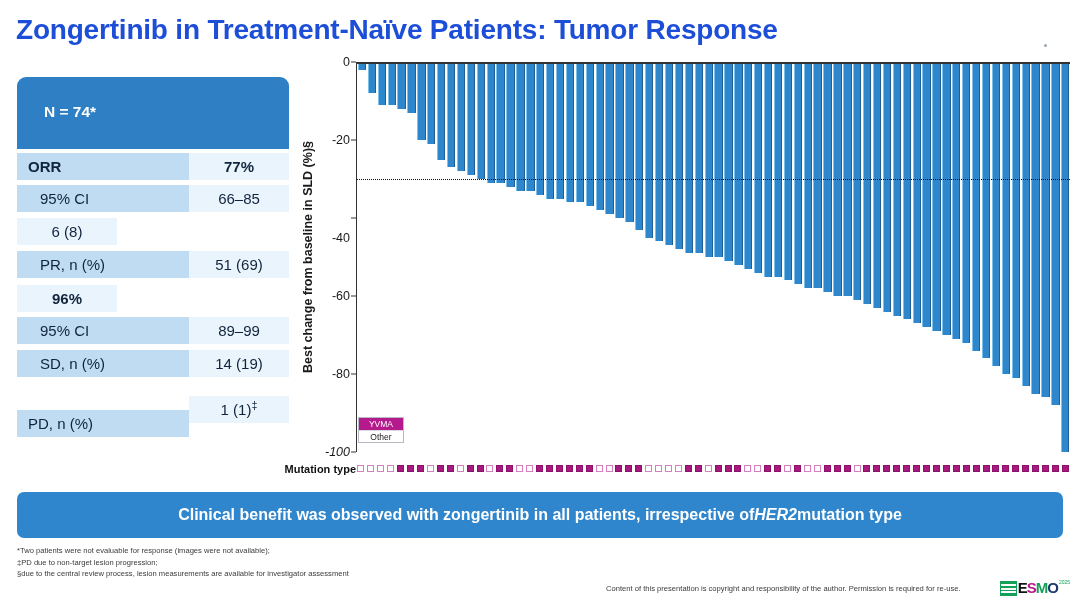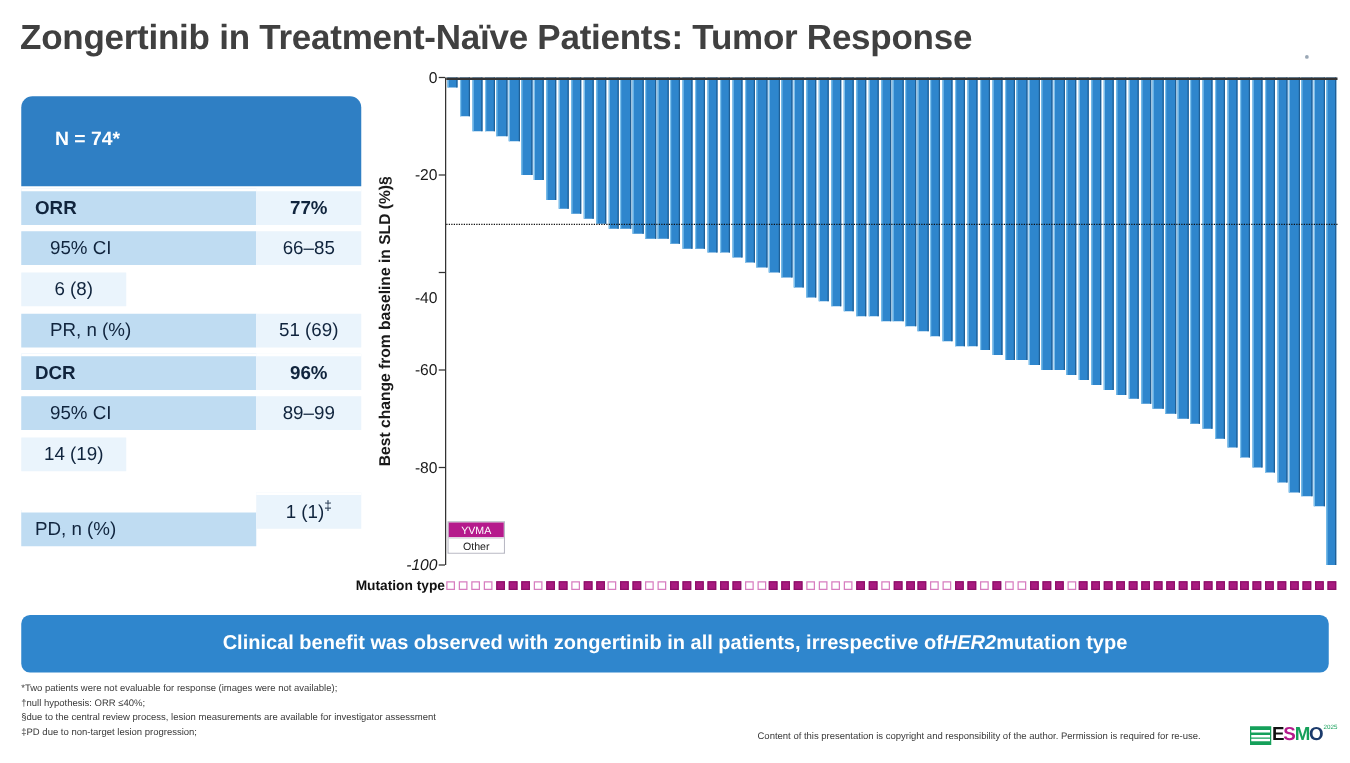--- a/index.html
+++ b/index.html
@@ -16,21 +16,21 @@
     background: #ffffff;
   }
 
   
   #title {
     position: absolute;
     left: 16px; top: 14px;
     width: 1050px;
     font-size: 28px;
     font-weight: bold;
-    color: #404040;
+    color: #1d4ed8;
     letter-spacing: -0.2px;
     white-space: nowrap;
   }
   #dot-mark {
     position: absolute;
     left: 1044px; top: 44px;
     width: 3px; height: 3px;
     background: #9aa7b5;
     border-radius: 50%;
   }
@@ -68,21 +68,21 @@
     min-height: 33px;
     align-items: center;
   }
   .row .c-label {
     flex: 1 1 auto;
     padding: 5px 6px 5px 11px;
     background: #bfdcf2;
   }
   .row .c-val {
     flex: 0 0 auto;
-    width: 84px;
+    width: 100px;
     text-align: center;
     padding: 5px 4px;
     background: #eaf4fc;
     white-space: nowrap;
   }
   .row.bold .c-label, .row.bold .c-val { font-weight: bold; }
   .row .c-label.indent { padding-left: 23px; }
   .row.last .c-label { border-radius: 0 0 0 0; margin-top: 28px; }
   .row.sep-top .c-label, .row.sep-top .c-val { border-top: 2px solid #ffffff; }
 
@@ -309,28 +309,28 @@
           <div class="c-val">66–85</div>
         </div>
         <div class="row">
           <div class="c-val">6 (8)</div>
         </div>
         <div class="row">
           <div class="c-label indent">PR, n (%)</div>
           <div class="c-val">51 (69)</div>
         </div>
         <div class="row bold sep-top">
-          <div class="c-label">DCR</div>
           <div class="c-val">96%</div>
         </div>
         <div class="row">
           <div class="c-label indent">95% CI</div>
           <div class="c-val">89–99</div>
         </div>
         <div class="row">
+          <div class="c-label indent">SD, n (%)</div>
           <div class="c-val">14 (19)</div>
         </div>
         <div class="row last sep-top">
           <div class="c-label">PD, n (%)</div>
           <div class="c-val">1 (1)<sup>‡</sup></div>
         </div>
       </div>
   </div>
 
   <div id="chart-area">
@@ -802,23 +802,22 @@
   </div>
 
   <div id="banner">
     <span>Clinical benefit was observed with zongertinib in all patients, irrespective of </span>
       <i>HER2</i>
       <span> mutation type</span>
   </div>
 
   <div id="footnotes">
       <div>*Two patients were not evaluable for response (images were not available);</div>
-      <div>†null hypothesis: ORR ≤40%;</div>
+      <div>‡PD due to non-target lesion progression;</div>
       <div>§due to the central review process, lesion measurements are available for investigator assessment</div>
-      <div>‡PD due to non-target lesion progression;</div>
     </div>
   <div id="copyright">Content of this presentation is copyright and responsibility of the author. Permission is required for re-use.</div>
 
   <div id="esmo-logo">
     <div class="esmo-sq">
         <div></div>
         <div></div>
         <div></div>
       </div>
     <div class="esmo-word"><span class="e1">E</span><span class="e2">S</span><span class="e3">M</span><span class="e4">O</span></div>

